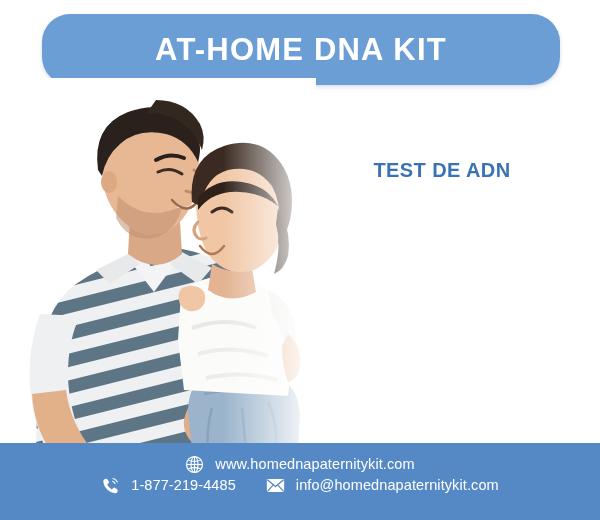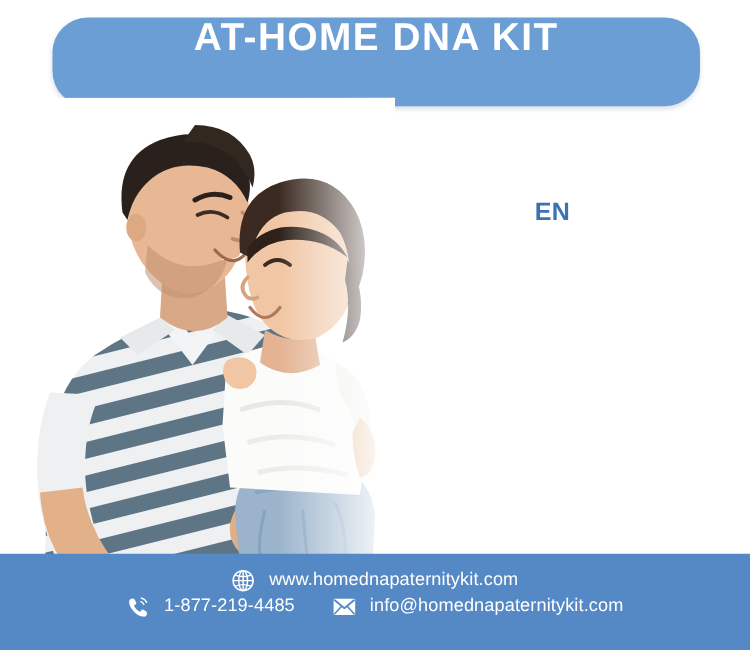--- a/index.html
+++ b/index.html
@@ -16,21 +16,21 @@
     overflow:hidden;
   }
 
   
   .header-band{
     position:absolute;
     left:42px;top:14px;
     width:518px;height:71px;
     background:#6b9ed4;
     border-radius:28px;
-    display:flex;align-items:flex-start;justify-content:center;
+    display:flex;align-items:center;justify-content:center;
     box-shadow:0 2px 4px rgba(120,140,165,.28);
   }
   .header-title{
     color:#ffffff;
     font-size:31px;
     font-weight:bold;
     letter-spacing:1.2px;
     line-height:1;
     white-space:nowrap;
   }
@@ -210,21 +210,21 @@
       <path d="M196 170 Q206 180 216 170 Q208 178 200 176 Z" fill="#ffffff"></path>
       <path d="M194 168 Q206 184 218 168" stroke="#b07a58" stroke-width="2.5" fill="none" stroke-linecap="round"></path>
 
       <path d="M176 210 Q190 204 198 214 Q202 226 192 232 Q180 236 174 226 Q170 216 176 210 Z" fill="#f0c6a4"></path>
 
       <rect x="0" y="0" width="310" height="372" fill="url(#fadeRight)"></rect>
     </svg>
   </div>
 
   <div class="headline">
-    <div class="headline-line">EN</div>
+    <div class="headline-line">TEST DE ADN</div>
   </div>
 
   <div class="footer">
 
     <div class="footer-row row1">
       <div class="footer-item">
         <span class="ficon">
           <svg width="19" height="19" viewBox="0 0 20 20" xmlns="http://www.w3.org/2000/svg">
             <circle cx="10" cy="10" r="8.4" fill="none" stroke="#ffffff" stroke-width="1.3"></circle>
             <ellipse cx="10" cy="10" rx="3.7" ry="8.4" fill="none" stroke="#ffffff" stroke-width="1.2"></ellipse>

